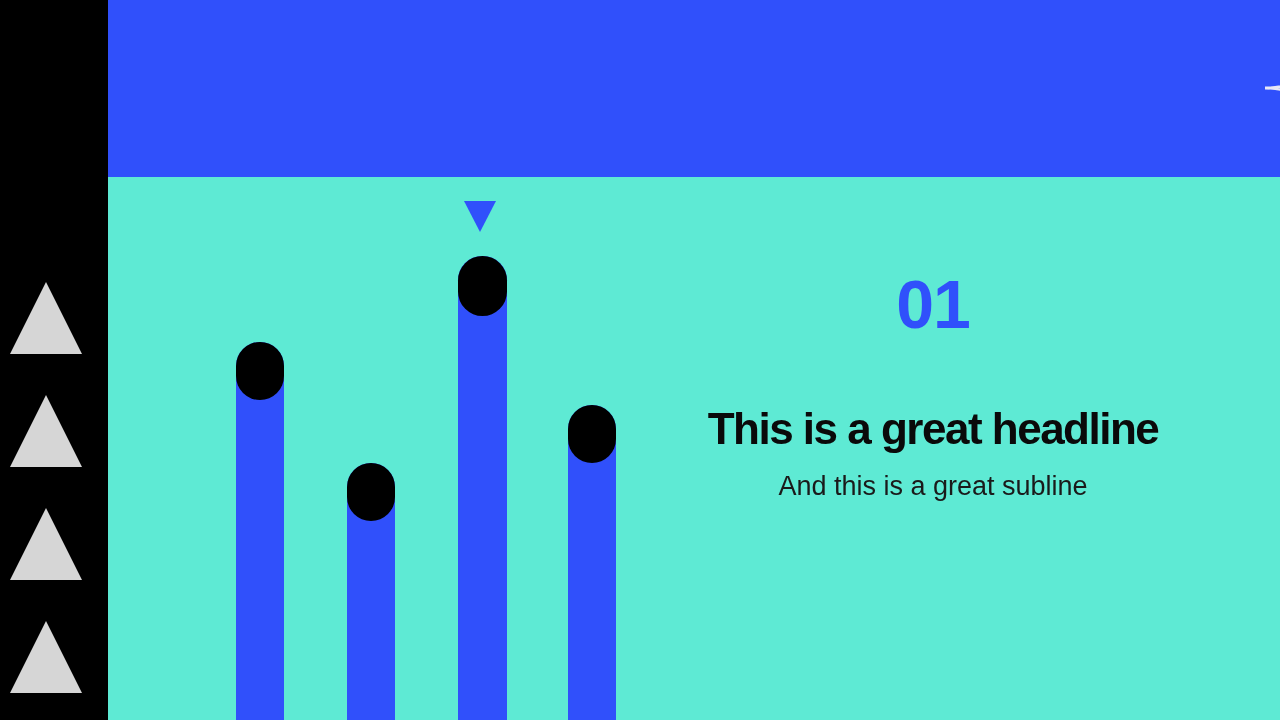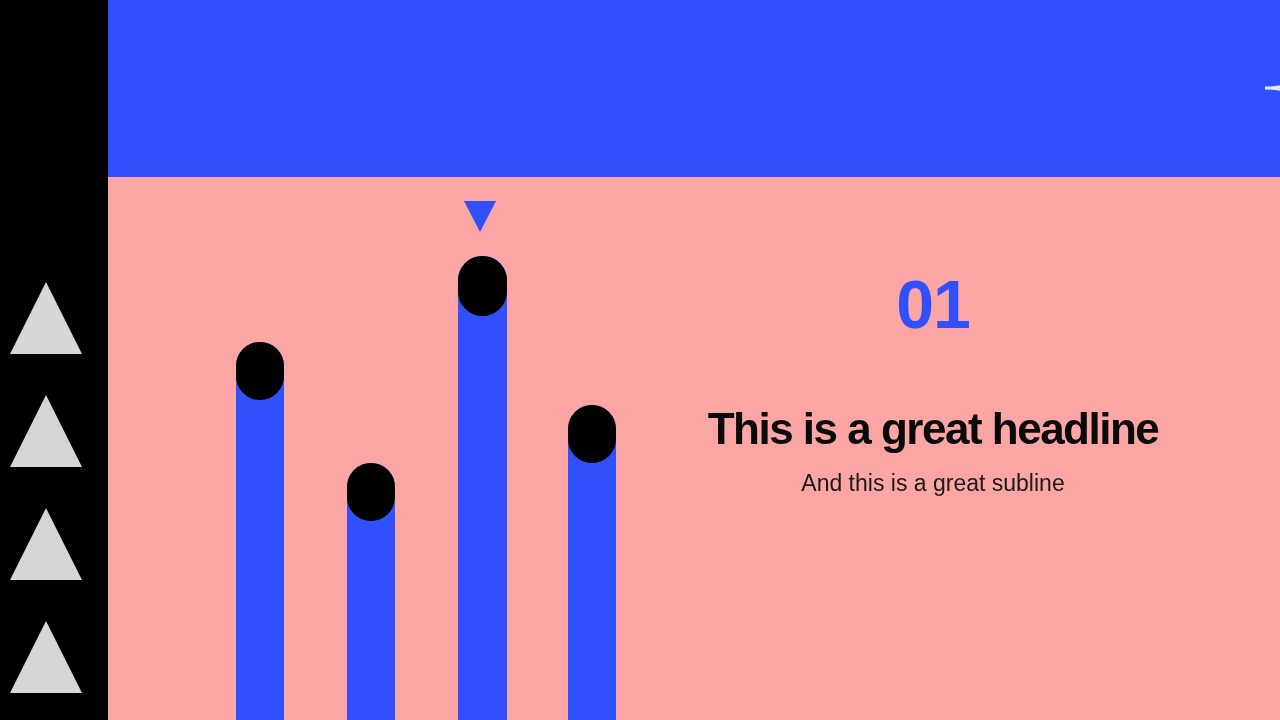--- a/index.html
+++ b/index.html
@@ -5,21 +5,21 @@
   * { margin:0; padding:0; box-sizing:border-box; }
   html, body {
     width:1280px; height:720px;
     overflow:hidden;
     background:#F1F1F1;
     font-family:"Liberation Sans", sans-serif;
   }
   #slide {
     position:relative;
     width:1280px; height:720px;
-    background:#fca5a5;
+    background:#5eead4;
     overflow:hidden;
   }
 
   
   #sidebar {
     position:absolute; left:0; top:0;
     width:108px; height:720px;
     background:#000000;
   }
   .tri-up {
@@ -84,21 +84,21 @@
   #headline {
     margin-top:66px;
     font-size:44px;
     font-weight:bold;
     color:#0A0A0A;
     line-height:1.12;
     letter-spacing:-1.5px;
   }
   #subline {
     margin-top:16px;
-    font-size:23px;
+    font-size:27px;
     font-weight:normal;
     color:#1A1A1A;
     line-height:1.3;
   }
 </style>
 </head>
 <body>
 
 <div id="slide">
 

